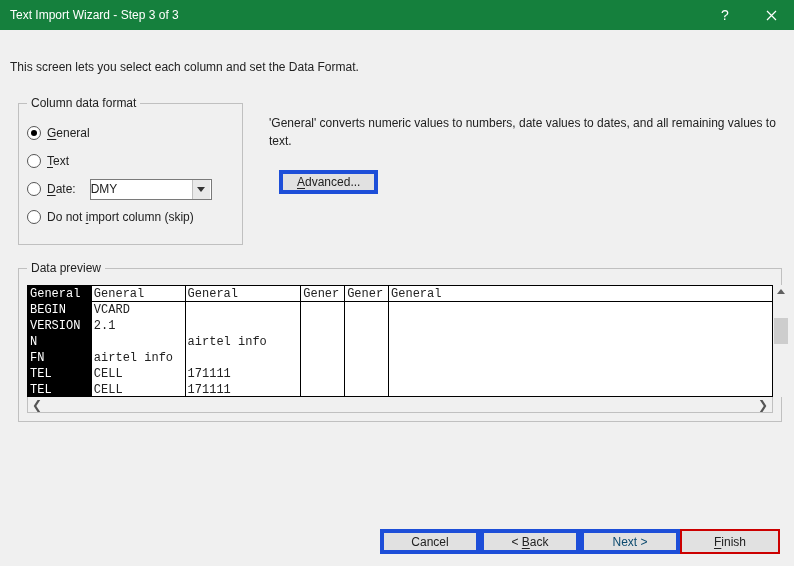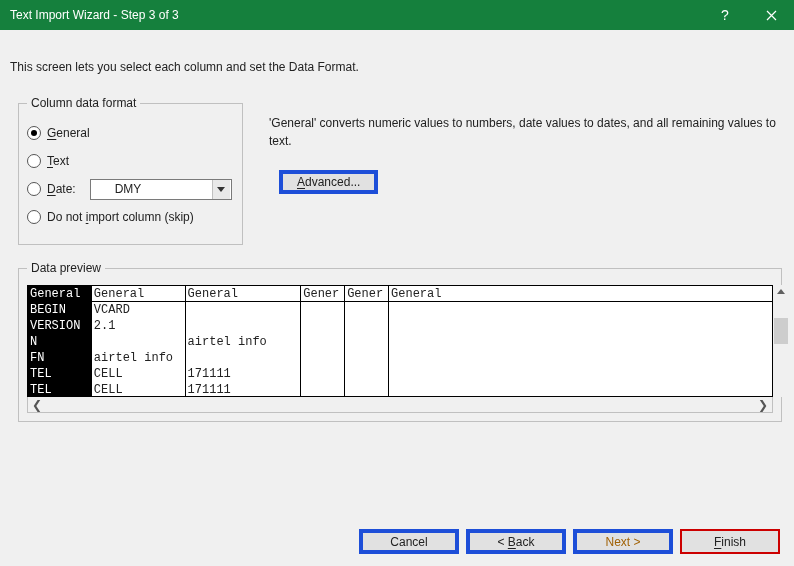--- a/index.html
+++ b/index.html
@@ -52,38 +52,38 @@
   }
   .radio.checked::after {
     content: ""; width: 6px; height: 6px; border-radius: 50%; background: #000;
   }
   .underline-first { text-decoration: underline; text-underline-offset: 2px; }
   .date-select {
     display: inline-flex; align-items: center;
     border: 1px solid #7a7a7a; background: #fff; height: 21px;
     margin-left: 8px;
   }
-  .date-select .sel-text { padding: 0 24px; width: 120px; }
+  .date-select .sel-text { padding: 0 0; width: 100px; }
   .date-select .sel-btn {
     width: 18px; height: 19px; border-left: 1px solid #c0c0c0;
     background: #e9e9e9; display: flex; align-items: center; justify-content: center;
     margin: 1px;
   }
   .chev-down {
     width: 0; height: 0; border-left: 4px solid transparent;
     border-right: 4px solid transparent; border-top: 5px solid #333;
   }
   .right-top { flex: 1; padding-top: 26px; }
   .desc-text { line-height: 18px; margin-bottom: 20px; }
   .btn {
     border: 4px solid #1d4ed8; background: #e1e1e1;
     height: 24px; min-width: 90px; padding: 0 14px;
     display: inline-flex; align-items: center; justify-content: center;
   }
-  .btn.disabled { color: #a16207; text-align: right; }
+  .btn.disabled { color: #0c4a6e; text-align: right; }
   .btn.highlight { border: 2px solid #c00; }
   .adv-btn-wrap { text-align: left; margin-left: 10px; }
 
   .preview-fieldset {
     margin-top: 112px;
     border: 1px solid #c0c0c0;
     padding: 22px 10px 10px 10px;
   }
   .preview-fieldset legend { padding: 0 4px; }
   .preview-frame { position: relative; }
@@ -117,21 +117,21 @@
   .hbar {
     width: 746px; height: 16px; background: #f0f0f0;
     border: 1px solid #c0c0c0; border-top: none;
     display: flex; justify-content: space-between; align-items: center;
     padding: 0 4px;
   }
   .harr-l, .harr-r { font-size: 12px; color: #555; }
 
   .footer {
     position: absolute; bottom: 12px; right: 14px;
-    display: flex; gap: 7px;
+    display: flex; gap: 0;
   }
   .footer .btn { min-width: 100px; height: 25px; }
 </style>
 </head>
 <body>
 
 <div class="titlebar">
   <span class="titlebar-title">Text Import Wizard - Step 3 of 3</span>
   <div class="titlebar-right">
     <div class="titlebar-btn">?</div>

